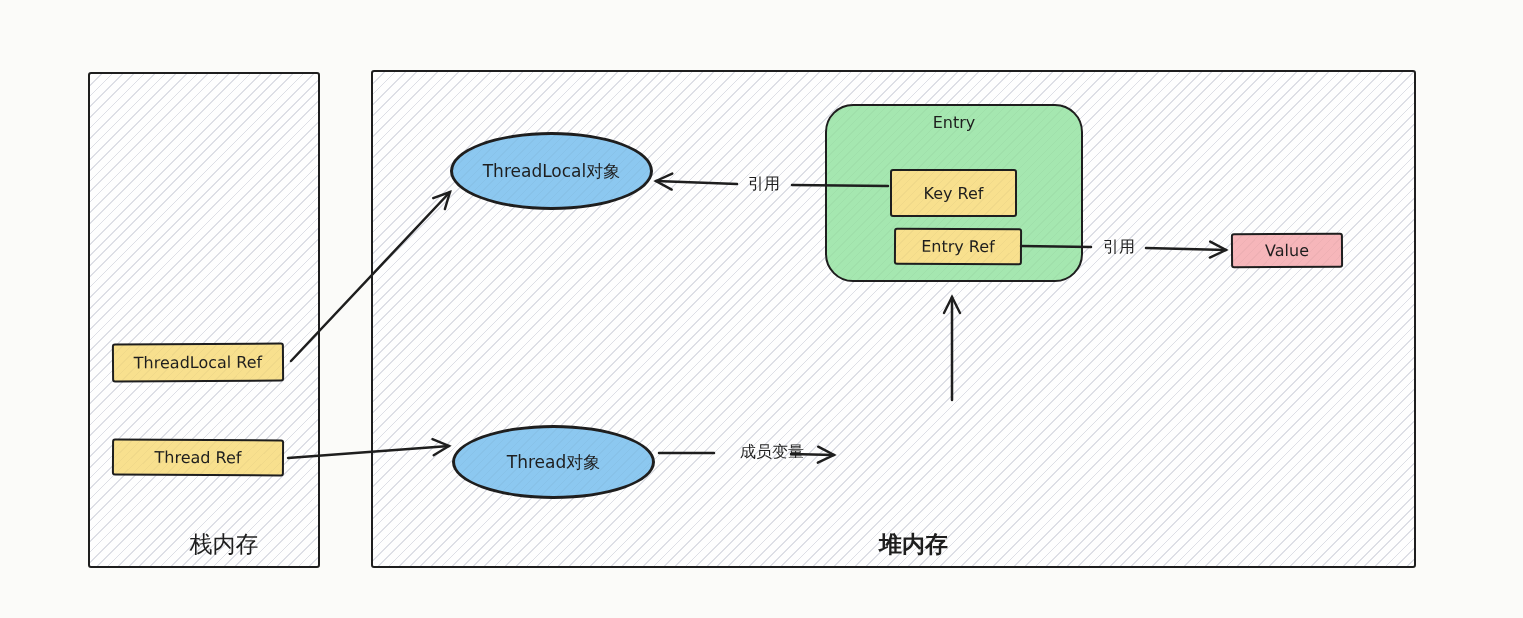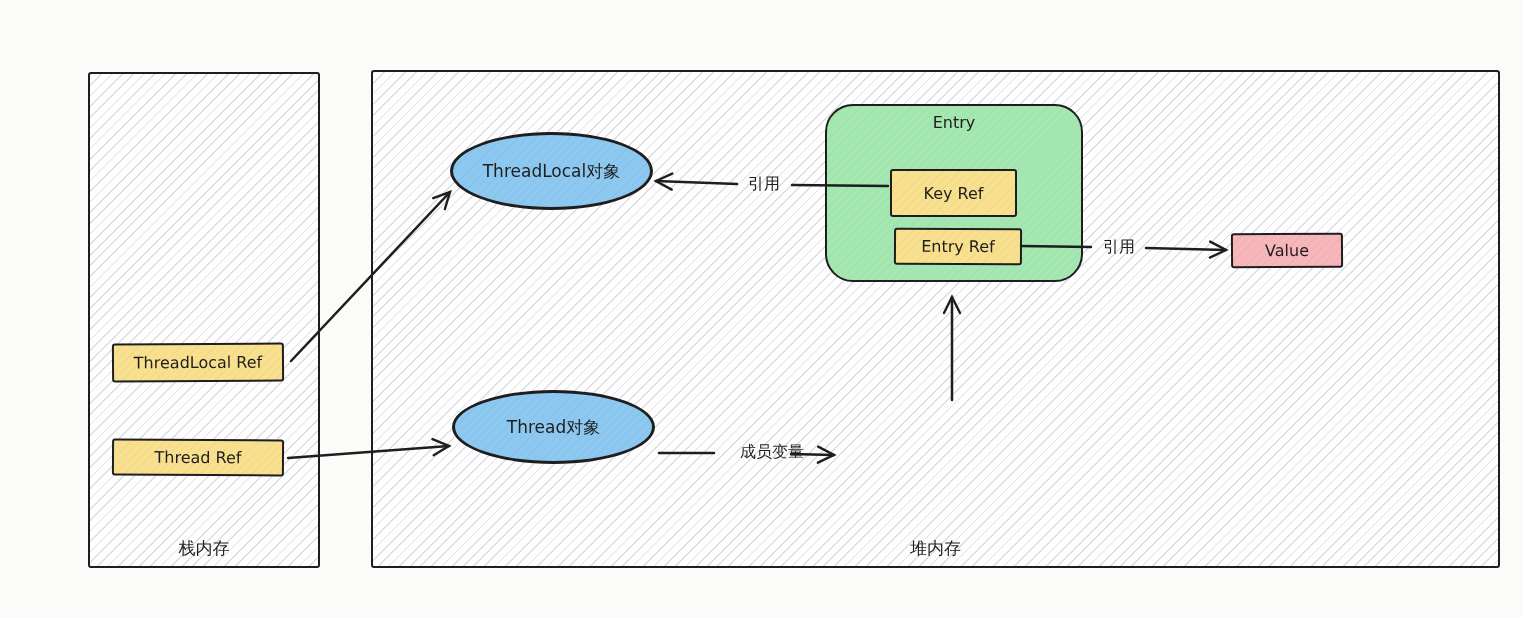--- a/index.html
+++ b/index.html
@@ -31,22 +31,23 @@
     );
     box-sizing: border-box;
     z-index: 1;
   }
   .region-label {
     position: absolute;
     bottom: 6px;
     left: 0;
     width: 100%;
     text-align: center;
-    font-size: 17px;
+    font-size: 23px;
     color: #1e1e1e;
+    padding-left: 20px;
   }
   
   .node {
     position: absolute;
     display: flex;
     align-items: center;
     justify-content: center;
     border: 2px solid #1e1e1e;
     border-radius: 3px;
     font-size: 16px;
@@ -121,31 +122,31 @@
 </style>
 </head>
 <body>
 
 <div class="canvas">
 
   <div class="region" style="left:88px; top:72px; width:232px; height:496px;">
     <div class="region-label">栈内存</div>
   </div>
 
-  <div class="region" style="left:371px; top:70px; width:1129px; height:498px;">
+  <div class="region" style="left:371px; top:70px; width:1045px; height:498px;font-weight:bold;">
     <div class="region-label">堆内存</div>
   </div>
 
   <div class="node yellow tilt-a" style="left:112px; top:343px; width:172px; height:39px;">ThreadLocal Ref</div>
 
   <div class="node yellow tilt-b" style="left:112px; top:439px; width:172px; height:37px;">Thread Ref</div>
 
   <div class="node blue ellipse" style="left:450px; top:132px; width:203px; height:78px;">ThreadLocal对象</div>
 
-  <div class="node blue ellipse" style="left:452px; top:390px; width:203px; height:74px;">Thread对象</div>
+  <div class="node blue ellipse" style="left:452px; top:425px; width:203px; height:74px;">Thread对象</div>
 
   <div class="container-node green" style="left:825px; top:104px; width:258px; height:178px;border-radius:28px;">
     <div class="container-title">Entry</div>
   </div>
 
   <div class="node yellow" style="left:890px; top:169px; width:127px; height:48px;">Key Ref</div>
 
   <div class="node yellow tilt-b" style="left:894px; top:228px; width:128px; height:37px;">Entry Ref</div>
 
 

